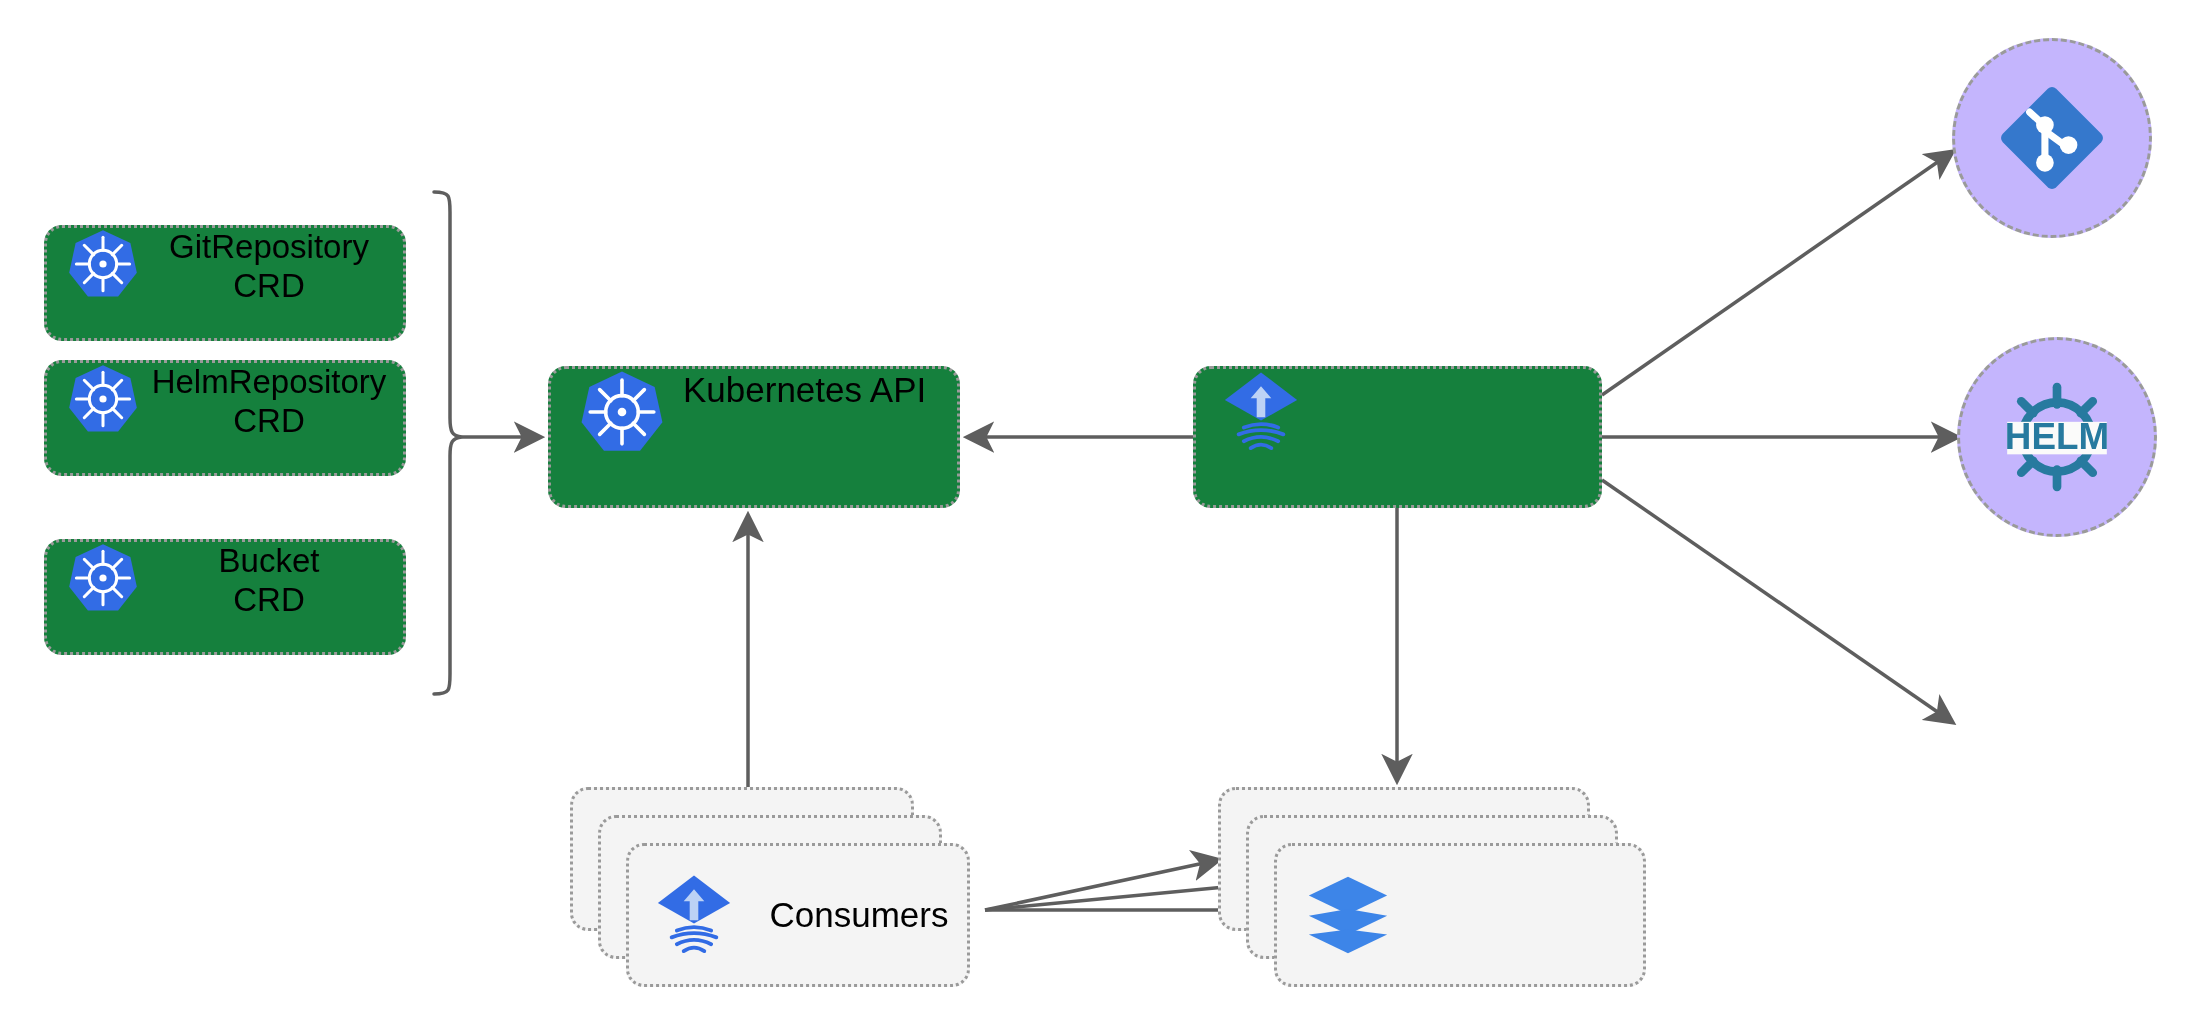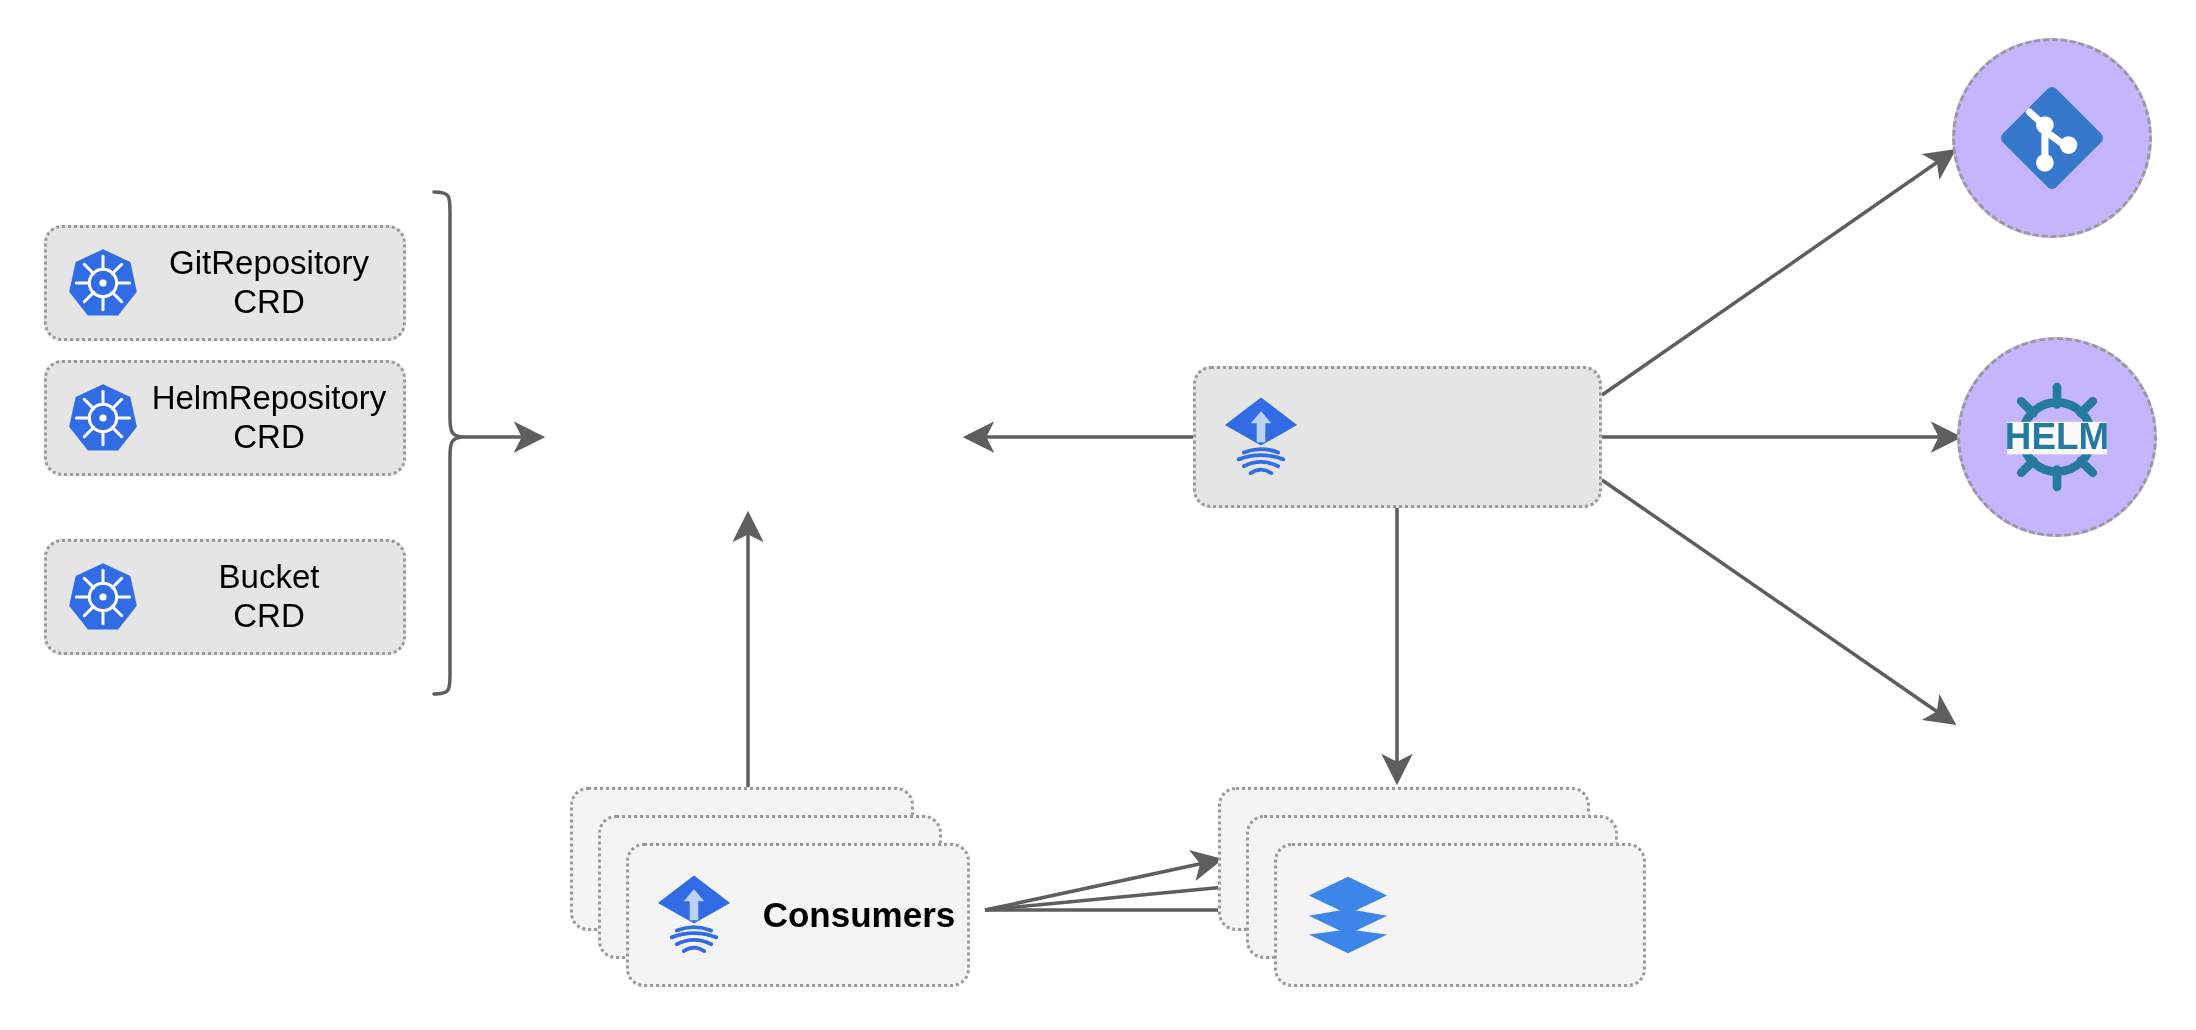--- a/index.html
+++ b/index.html
@@ -16,25 +16,25 @@
   #canvas {
     position: relative;
     width: 2196px;
     height: 1030px;
     background: #ffffff;
   }
   
   .node {
     position: absolute;
     box-sizing: border-box;
-    background: #e5e5e5;
+    background: #15803d;
     border: 3px dotted #9a9a9a;
     border-radius: 18px;
     display: flex;
-    align-items: center;
+    align-items: flex-start;
     z-index: 5;
   }
   .node .label {
     color: #000000;
     font-size: 34px;
     line-height: 1.18;
     text-align: center;
     white-space: pre-line;
   }
   
@@ -60,21 +60,20 @@
     background: #f4f4f4;
     border: 3px dotted #9a9a9a;
     border-radius: 18px;
   }
   .stack .card.c1 { left: 0;    top: 0;    }
   .stack .card.c2 { left: 28px; top: 28px; }
   .stack .card.c3 {
     left: 56px; top: 56px;
     display: flex;
     align-items: center;
-    font-weight: bold;
   }
   .stack .card .label {
     color: #000;
     font-size: 35px;
     text-align: center;
     flex: 1;
   }
 
   
   .circle {
@@ -193,20 +192,38 @@
         <line x1="63" y1="63" x2="76" y2="76"></line>
         <line x1="76" y1="24" x2="63" y2="37"></line>
         <line x1="37" y1="63" x2="24" y2="76"></line>
       </g>
       <circle cx="50" cy="50" r="5" fill="#ffffff"></circle>
     </svg>
     <span class="label">Bucket
 CRD</span>
   </div>
 
+  <div class="node mainbox" style="left:548px; top:366px; width:412px; height:142px; padding-left:28px;">
+    <svg class="icon k8s-icon" style="width:86px;height:86px;margin-right:18px;" viewBox="0 0 100 100">
+      <path d="M50 3 L88 21 L97 62 L71 95 L29 95 L3 62 L12 21 Z" fill="#326CE5"></path>
+      <g stroke="#ffffff" stroke-width="4.2" fill="none" stroke-linecap="round">
+        <circle cx="50" cy="50" r="19"></circle>
+        <line x1="50" y1="13" x2="50" y2="31"></line>
+        <line x1="50" y1="69" x2="50" y2="87"></line>
+        <line x1="13" y1="50" x2="31" y2="50"></line>
+        <line x1="69" y1="50" x2="87" y2="50"></line>
+        <line x1="24" y1="24" x2="37" y2="37"></line>
+        <line x1="63" y1="63" x2="76" y2="76"></line>
+        <line x1="76" y1="24" x2="63" y2="37"></line>
+        <line x1="37" y1="63" x2="24" y2="76"></line>
+      </g>
+      <circle cx="50" cy="50" r="5" fill="#ffffff"></circle>
+    </svg>
+    <span class="label">Kubernetes API</span>
+  </div>
 
   <div class="node mainbox" style="left:1193px; top:366px; width:409px; height:142px;">
     <svg class="icon flux-icon" viewBox="0 0 100 100">
       <path d="M50 4 L92 36 L50 60 L8 36 Z" fill="#326CE5"></path>
       <path d="M50 20 L62 34 L55 34 L55 56 L45 56 L45 34 L38 34 Z" fill="#bcd2f5"></path>
       <g stroke="#326CE5" stroke-width="4.4" fill="none" stroke-linecap="round">
         <path d="M30 68 Q 50 60 70 68"></path>
         <path d="M24 76 Q 50 66 76 76"></path>
         <path d="M30 84 Q 50 74 70 84"></path>
         <path d="M38 92 Q 50 84 62 92"></path>

